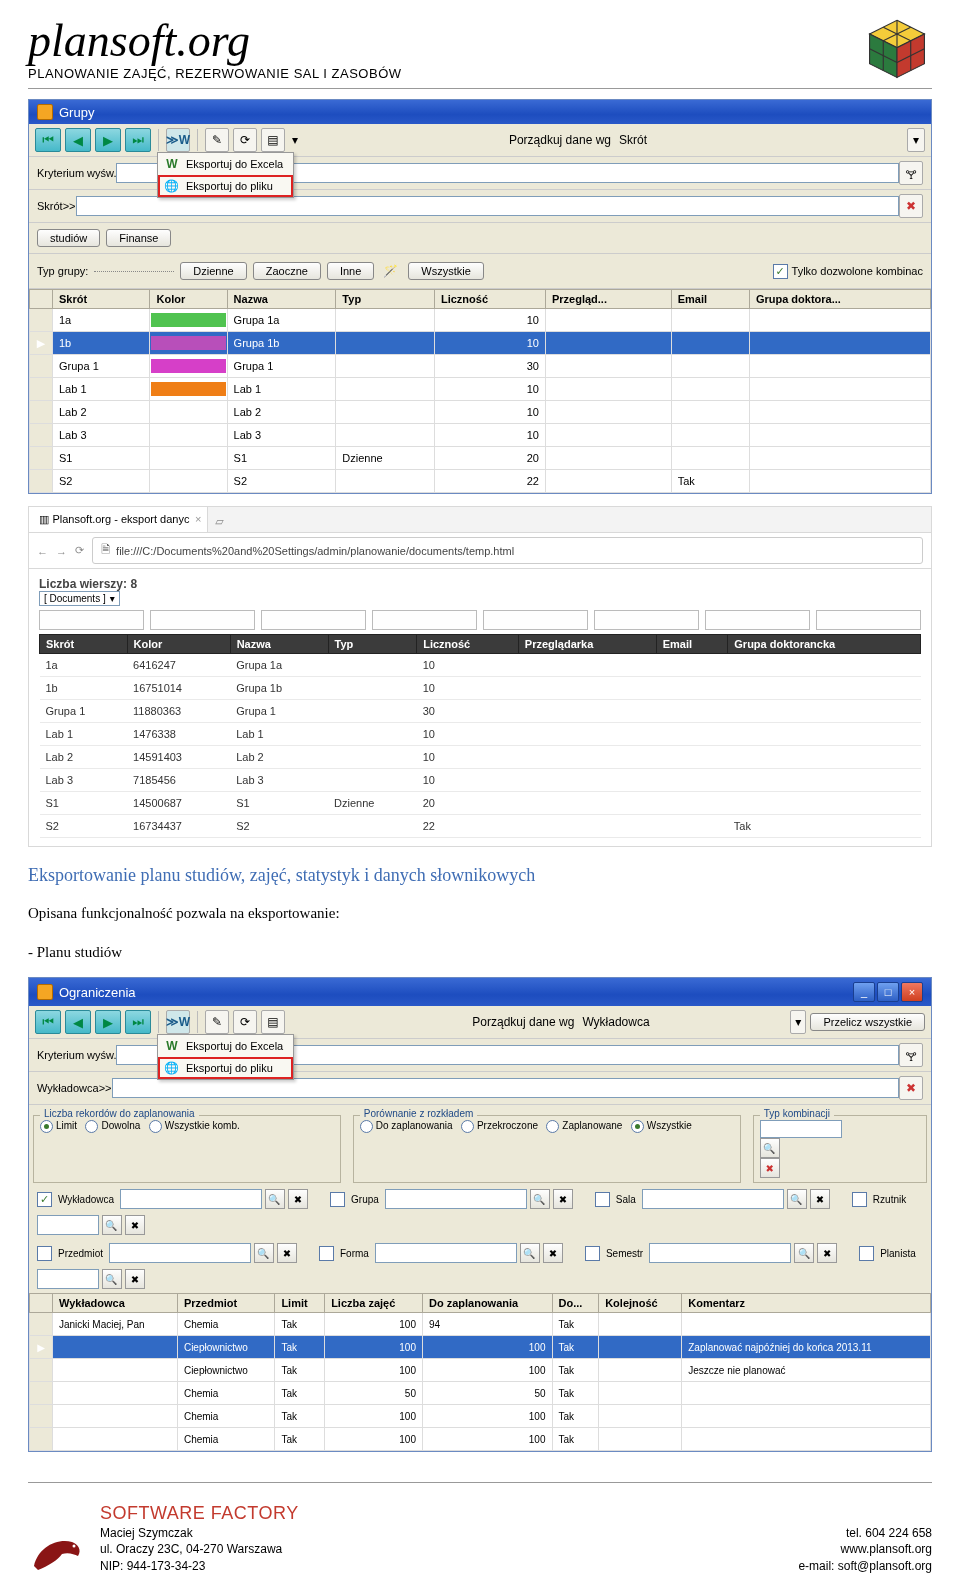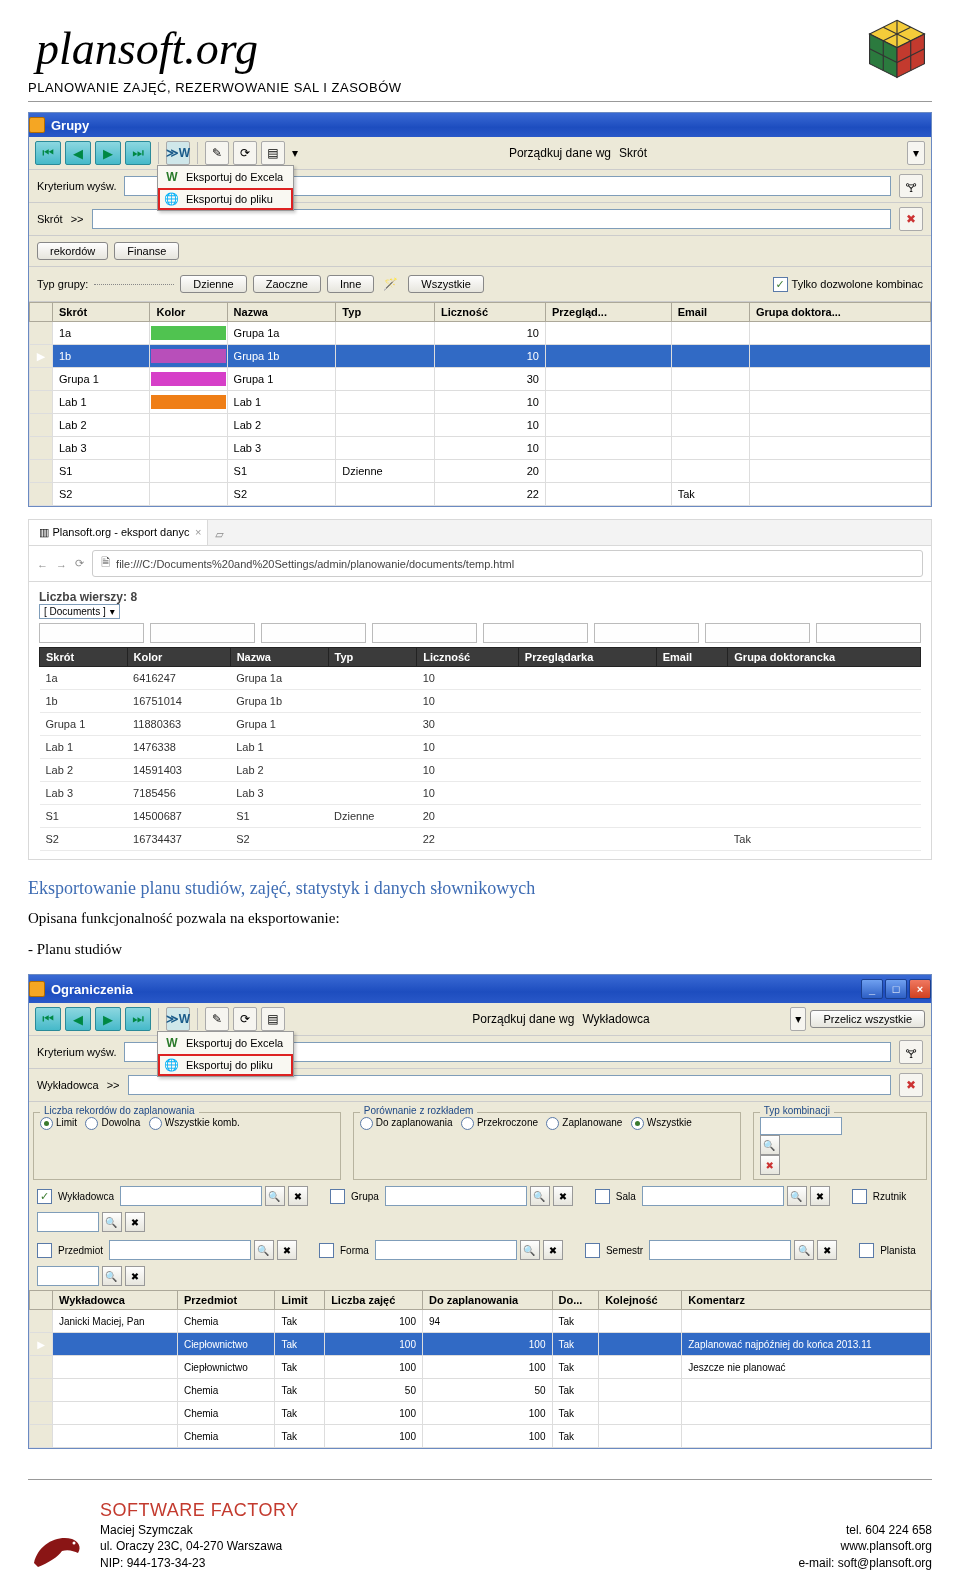--- a/index.html
+++ b/index.html
@@ -1,29 +1,29 @@
 <!DOCTYPE html>
 <html><head>
 <meta charset="utf-8">
 <style>
   body{margin:0;background:#fff;font-family:Arial,Helvetica,sans-serif;font-size:12px;color:#000;width:960px}
   .page{padding:18px 28px 18px 28px}
   .header{display:flex;justify-content:space-between;align-items:flex-start}
-  .brand-name{font-family:Georgia,'Times New Roman',serif;font-style:italic;font-size:46px;font-weight:400;margin:8px;line-height:1}
+  .brand-name{font-family:Georgia,'Times New Roman',serif;font-style:italic;font-size:46px;font-weight:400;margin:0;line-height:1}
   .brand-sub{font-family:Arial;font-size:13px;letter-spacing:.5px;margin-top:2px}
   .cube{width:70px;height:64px;position:relative}
   .hr{border:0;border-top:1px solid #999;margin:6px 0 10px}
   .win{border:1px solid #6b8ac2;background:#fff;margin-bottom:12px}
-  .titlebar{background:linear-gradient(#3a6ad4,#1d4dbf 60%,#2958c8);color:#fff;padding:4px 0;font-weight:700;font-size:13px;display:flex;align-items:center;gap:6px}
+  .titlebar{background:linear-gradient(#3a6ad4,#1d4dbf 60%,#2958c8);color:#fff;padding:4px 8px;font-weight:400;font-size:13px;display:flex;align-items:center;gap:6px}
   .tb-icon{width:14px;height:14px;background:#f5a623;border:1px solid #b36b00;border-radius:2px}
   .toolbar{padding:4px 6px;display:flex;align-items:center;gap:4px;background:#ece9d8;border-bottom:1px solid #ccc;flex-wrap:wrap}
   .nav-btn{width:24px;height:22px;background:linear-gradient(#8cd7e0,#46b9c9);border:1px solid #2a8a99;border-radius:2px;display:flex;align-items:center;justify-content:center;color:#084;font-size:13px}
   .tb-sep{width:1px;height:22px;background:#bbb;margin:0 3px}
   .ico{width:22px;height:22px;border:1px solid #aaa;background:#f6f5f0;border-radius:2px;display:flex;align-items:center;justify-content:center;font-size:12px}
-  .filters{padding:4px 8px;display:flex;align-items:center;gap:8px;background:#ece9d8;border-bottom:1px solid #ccc;font-size:11px}
+  .filters{padding:4px 8px;display:flex;align-items:center;gap:0;background:#ece9d8;border-bottom:1px solid #ccc;font-size:11px}
   .filters .lbl{white-space:nowrap}
   .filters .txtfield{flex:1;height:18px;border:1px solid #7f9db9;background:#fff}
   .dropdown{position:absolute;border:1px solid #999;background:#f9f8f2;box-shadow:2px 2px 3px rgba(0,0,0,.2);font-size:11px;z-index:5}
   .dropdown .item{display:flex;align-items:center;gap:6px;padding:3px 10px 3px 6px}
   .dropdown .item.hl{border:2px solid #d22;padding:1px 8px 1px 4px}
   .dd-icon{width:16px;height:16px;display:flex;align-items:center;justify-content:center;font-size:12px}
   .tabsRow{display:flex;align-items:center;gap:6px;padding:6px 8px;background:#ece9d8;border-bottom:1px solid #ccc;font-size:11px}
   .btnsm{padding:2px 12px;border:1px solid #888;background:linear-gradient(#fefefe,#e6e5dd);border-radius:3px;font-size:11px}
   .chk{display:flex;align-items:center;gap:4px;margin-left:auto;font-size:11px}
   .chkbox{width:13px;height:13px;border:1px solid #5a7aa8;background:#fff;display:flex;align-items:center;justify-content:center;color:#3a7a2d;font-size:11px}
@@ -132,21 +132,21 @@
             <span class="dd-icon" style="color:#2a7a2a;font-weight:700">W</span>
             <span>Eksportuj do Excela</span>
           </div>
       <div class="item hl">
             <span class="dd-icon">🌐</span>
             <span>Eksportuj do pliku</span>
           </div>
     </div>
     </div>
     <div class="tabsRow">
-      <span class="btnsm">rekordów</span>
+      <span class="btnsm">studiów</span>
       <span class="btnsm">Finanse</span>
     </div>
     <div class="tabsRow">
       <span>Typ grupy:</span>
       <span style="width:80px;border-bottom:1px dotted #888"></span>
       <span class="btnsm">Dzienne</span>
       <span class="btnsm">Zaoczne</span>
       <span class="btnsm">Inne</span>
       <span class="ico" style="border:0;background:transparent">🪄</span>
       <span class="btnsm">Wszystkie</span>
@@ -402,21 +402,21 @@
               <td></td>
               <td></td>
               <td>Tak</td>
             </tr>
           </tbody>
       </table>
     </div>
   </div>
 
   <div class="h2">Eksportowanie planu studiów, zajęć, statystyk i danych słownikowych</div>
-  <div class="bodytext" style="margin:8px 0">Opisana funkcjonalność pozwala na eksportowanie:</div>
+  <div class="bodytext" style="margin:16px 0">Opisana funkcjonalność pozwala na eksportowanie:</div>
   <div class="bodytext" style="margin:8px 0 14px">- Planu studiów</div>
 
   <div class="win win2">
     <div class="titlebar">
         <span class="tb-icon"></span>
         <span>Ograniczenia</span>
       <span class="winbtns">
           <span class="winbtn">_</span>
           <span class="winbtn">□</span>
           <span class="winbtn close">×</span>

